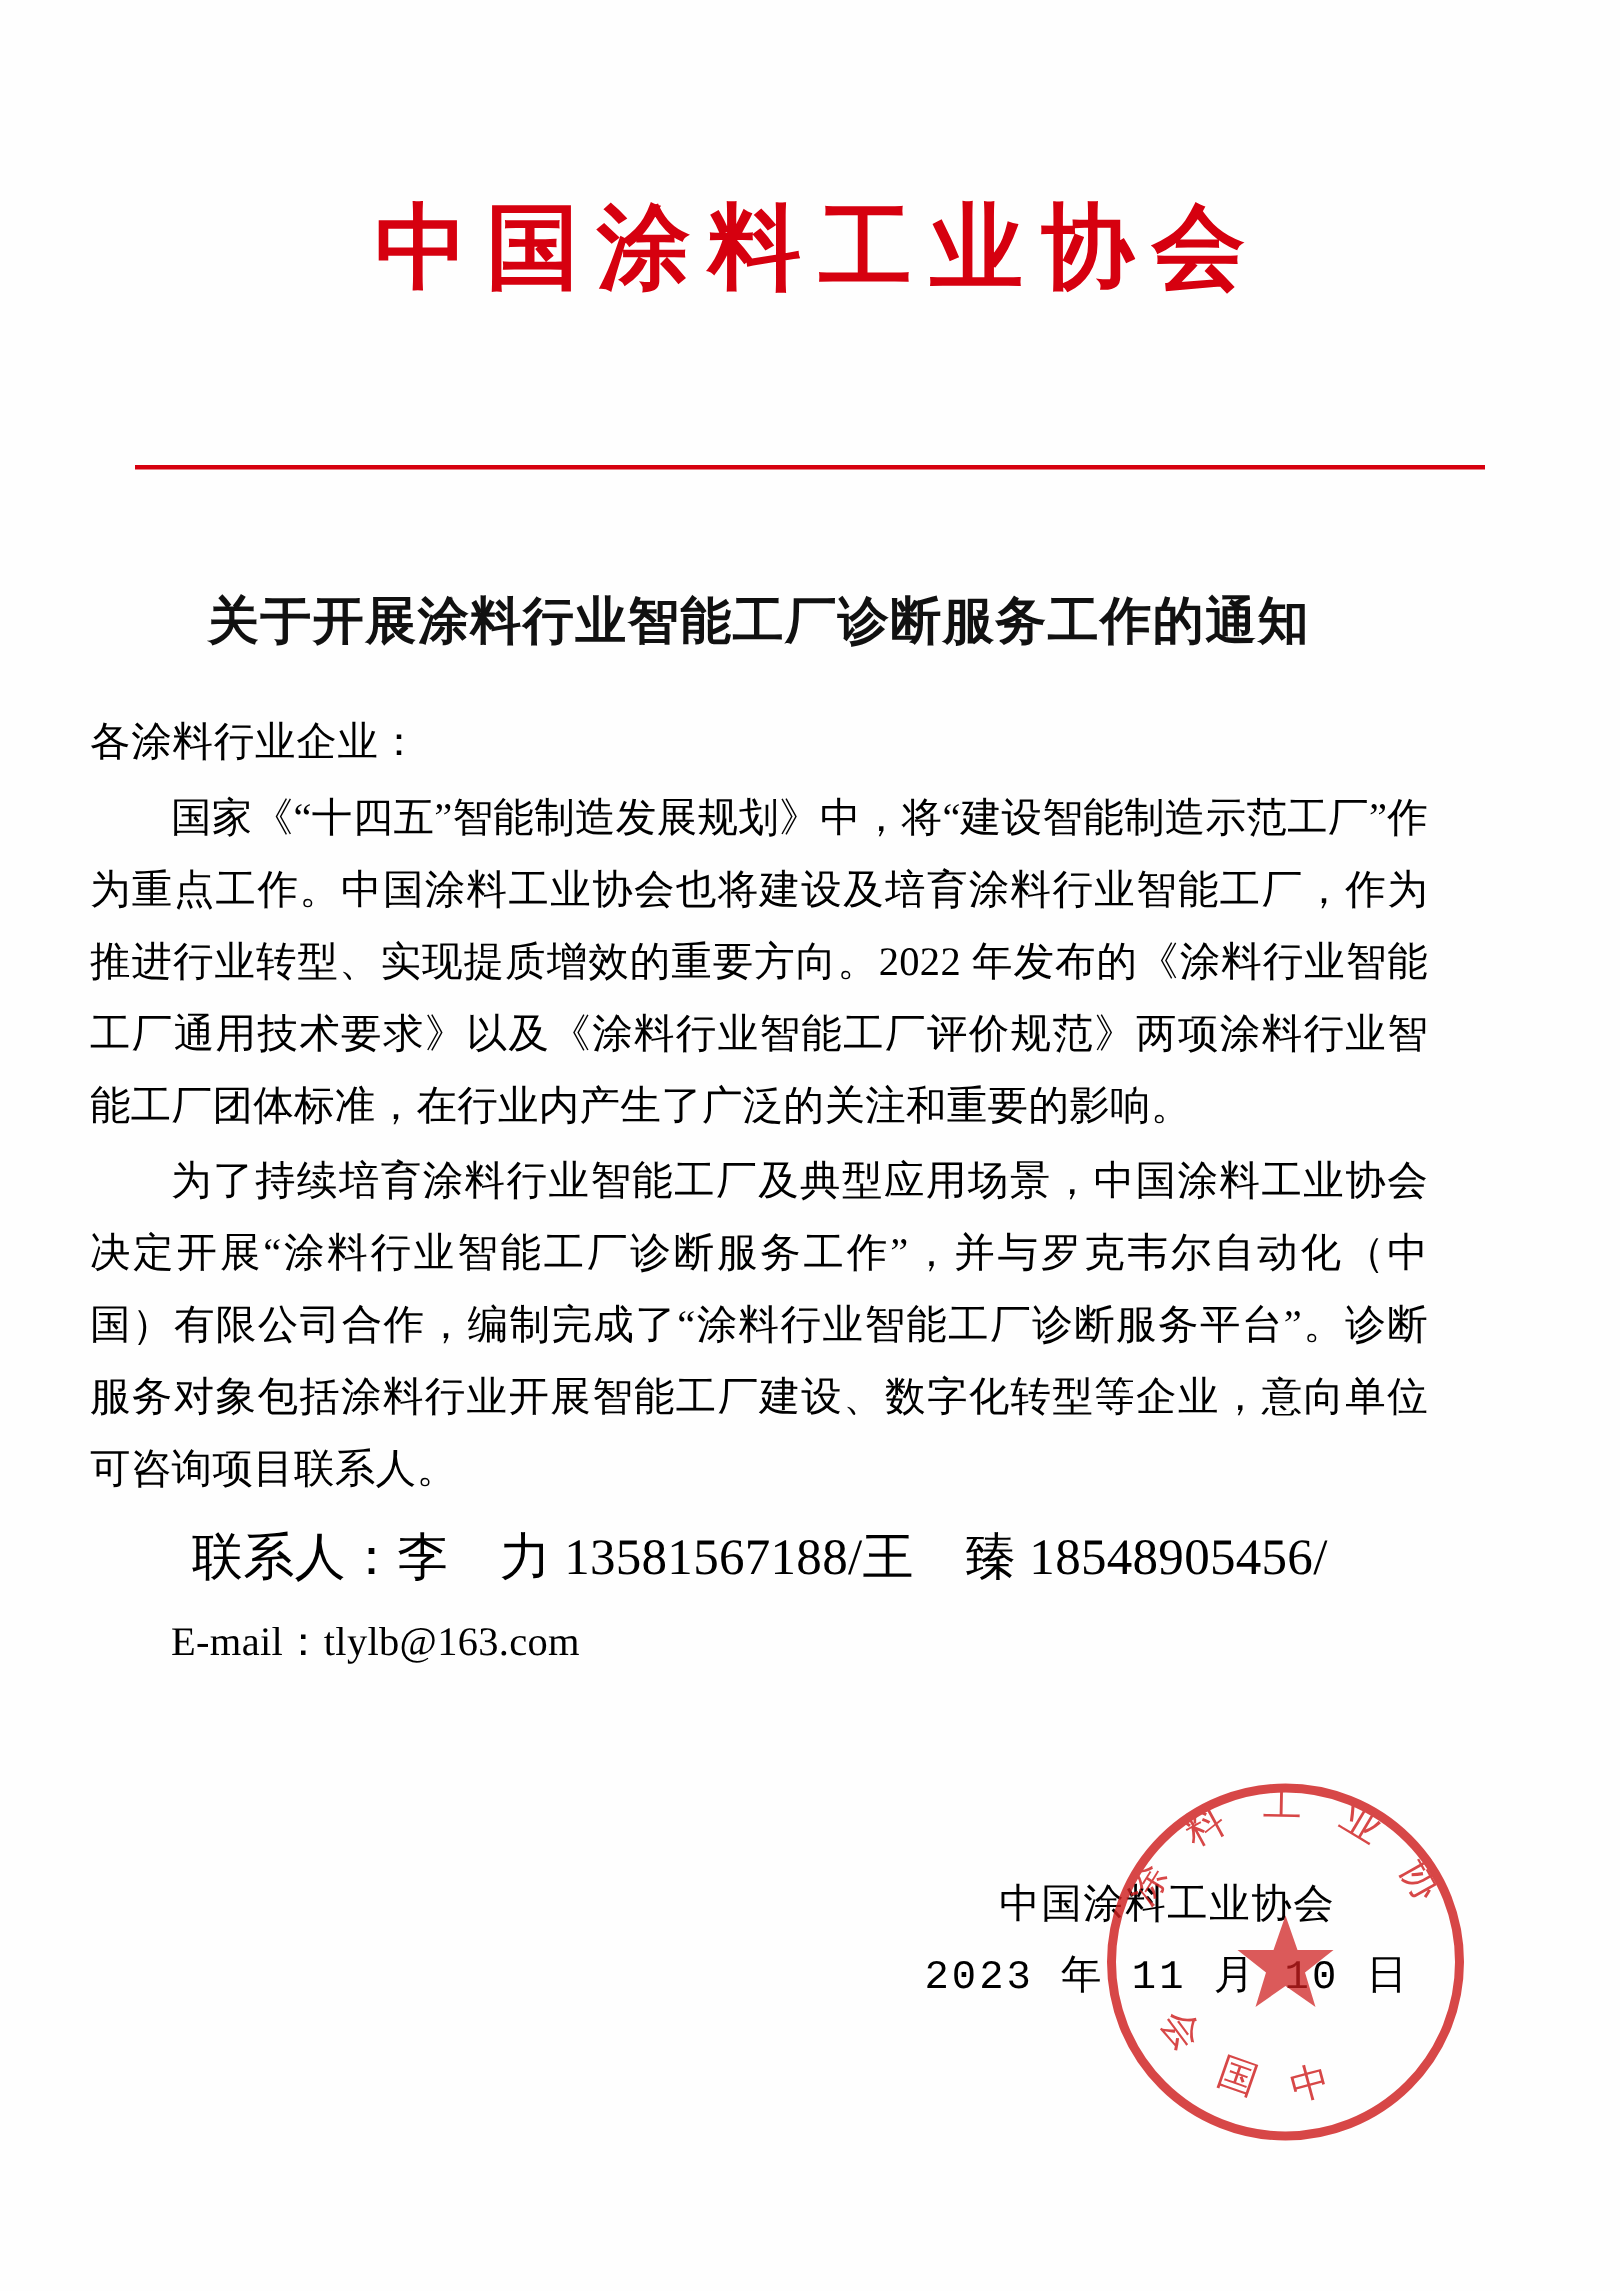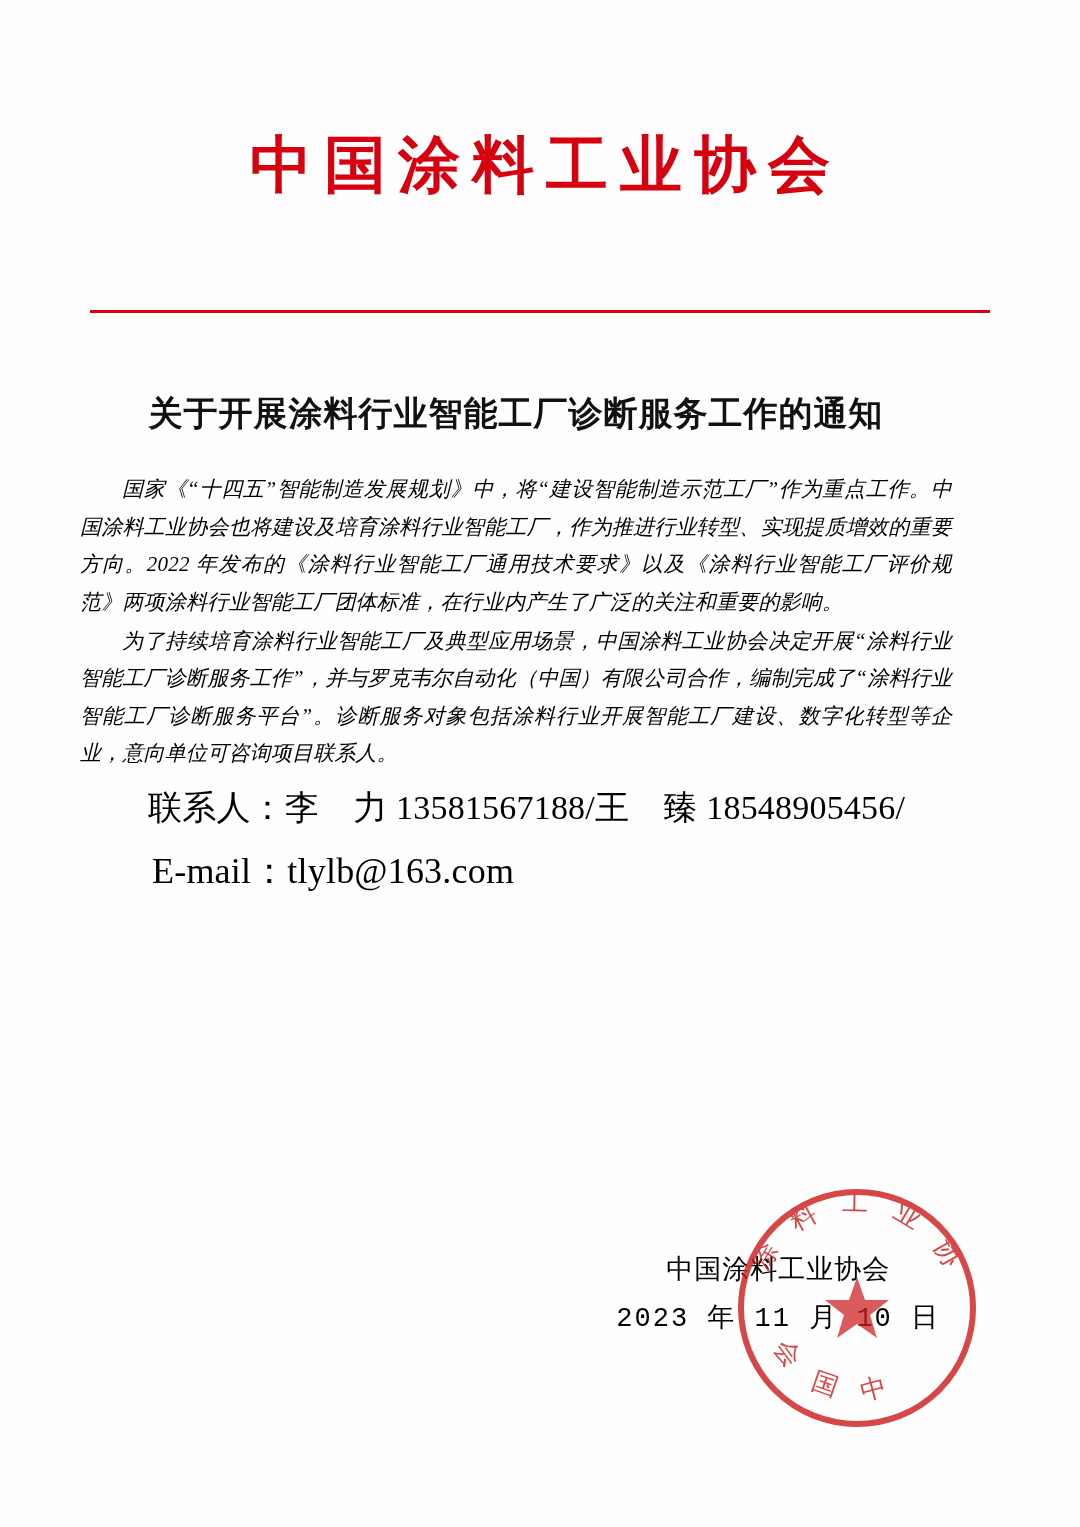--- a/index.html
+++ b/index.html
@@ -39,64 +39,63 @@
     padding: 0 90px;
   }
   .red-rule {
     height: 3px;
     background: #d6000f;
     width: 100%;
   }
 
   
   .doc-body {
-    padding: 0 128px 0 80px;
+    padding: 0 128px 0 60px;
   }
   .doc-title {
     text-align: center;
     font-family: "DejaVu Serif", "Liberation Serif", serif;
     font-weight: bold;
     font-size: 34px;
     letter-spacing: 1px;
     margin-top: 78px;
     margin-bottom: 34px;
     color: #111;
   }
   .salutation {
     font-size: 27px;
     line-height: 1.75;
     letter-spacing: 0.5px;
     margin-bottom: 2px;
   }
   .para {
-    font-size: 21px;
+    font-size: 27px;
     line-height: 1.78;
     letter-spacing: 0.2px;
     text-align: justify;
     text-justify: inter-ideograph;
     text-indent: 2em;
     margin: 0 0 2px 0;
-    font-style: italic;
   }
   .contact-line {
     font-size: 34px;
     line-height: 1.78;
     letter-spacing: 0.2px;
     text-indent: 2em;
     margin: 6px 0 0 0;
   }
   .contact-line-2 {
     font-size: 27px;
     line-height: 1.78;
     letter-spacing: 0.2px;
     text-indent: 6.2em;
     margin: 0;
   }
   .email-line {
-    font-size: 36px;
+    font-size: 27px;
     line-height: 1.78;
     letter-spacing: 0.2px;
     text-indent: 2em;
     margin: 0;
     font-family: "Liberation Serif", serif;
   }
 
   
   .signature {
     position: absolute;
@@ -135,20 +134,21 @@
     <div class="letterhead-title">中国涂料工业协会</div>
   </div>
   <div class="rule-wrap">
     <div class="red-rule"></div>
   </div>
 
   <div class="doc-body">
 
     <div class="doc-title">关于开展涂料行业智能工厂诊断服务工作的通知</div>
 
+    <div class="salutation">各涂料行业企业：</div>
 
     <p class="para">国家《“十四五”智能制造发展规划》中，将“建设智能制造示范工厂”作为重点工作。中国涂料工业协会也将建设及培育涂料行业智能工厂，作为推进行业转型、实现提质增效的重要方向。2022 年发布的《涂料行业智能工厂通用技术要求》以及《涂料行业智能工厂评价规范》两项涂料行业智能工厂团体标准，在行业内产生了广泛的关注和重要的影响。</p>
 
     <p class="para">为了持续培育涂料行业智能工厂及典型应用场景，中国涂料工业协会决定开展“涂料行业智能工厂诊断服务工作”，并与罗克韦尔自动化（中国）有限公司合作，编制完成了“涂料行业智能工厂诊断服务平台”。诊断服务对象包括涂料行业开展智能工厂建设、数字化转型等企业，意向单位可咨询项目联系人。</p>
 
     <p class="contact-line">联系人：李　力 13581567188/王　臻 18548905456/</p>
 
 
     <p class="email-line">E-mail：tlylb@163.com</p>
   </div>

